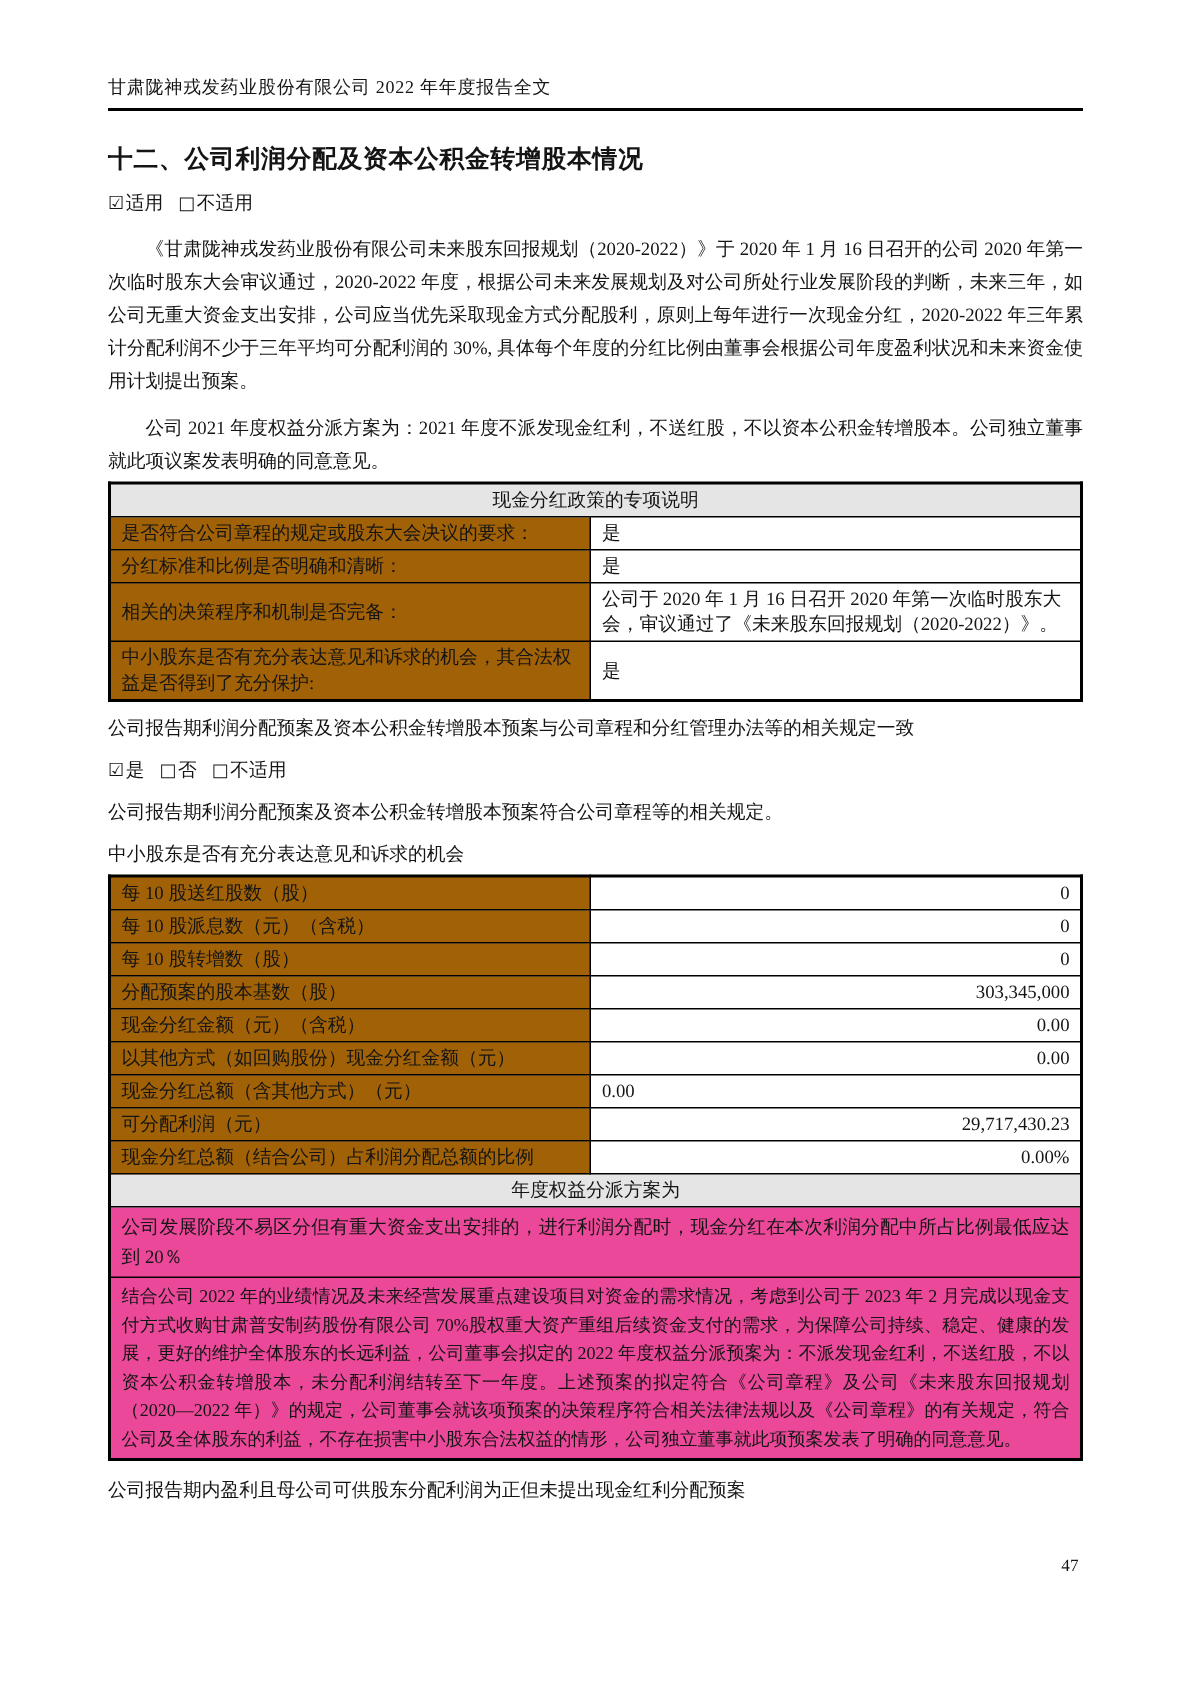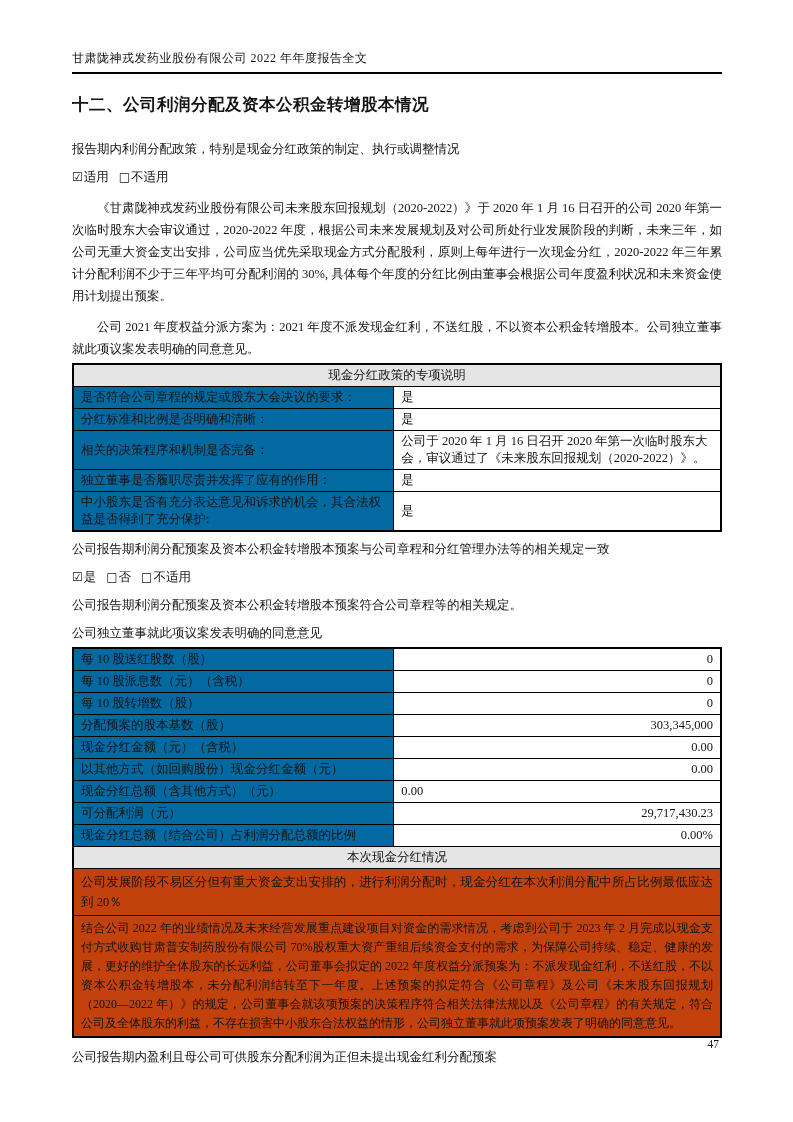--- a/index.html
+++ b/index.html
@@ -18,21 +18,21 @@
     font-size: 12px;
     padding-bottom: 5px;
     border-bottom: 2px solid #000;
     letter-spacing: 0.5px;
   }
   .section-title {
     margin-top: 20px;
     font-size: 16.5px;
     font-weight: bold;
     line-height: 24px;
-    font-family: Liberation Mono, monospace;
+    font-family: Liberation Serif, serif;
     letter-spacing: 0.5px;
   }
   .body-line {
     font-size: 12.5px;
     line-height: 22px;
   }
   .mt22 { margin-top: 20px; }
   .mt8  { margin-top: 6px; }
   .mt10 { margin-top: 9px; }
   .para {
@@ -56,41 +56,41 @@
   }
   td {
     border: 1px solid #000;
     font-size: 12.5px;
     line-height: 17px;
     padding: 2px 7px;
     vertical-align: middle;
   }
   .col-label { width: 49.5%; }
   td.label-cell {
-    background: #0369a1;
+    background: #a16207;
     text-align: left;
   }
   td.value-cell {
     background: #ffffff;
     text-align: left;
   }
   td.caption-cell {
     background: #e5e5e5;
     text-align: center;
   }
   td.num-cell {
     background: #ffffff;
     text-align: right;
   }
   td.num-cell-left {
     background: #ffffff;
     text-align: left;
   }
   td.note-cell {
-    background: #c2410c;
+    background: #ec4899;
     text-align: justify;
     line-height: 20px;
     padding: 3px 7px;
     font-family: Liberation Serif, serif;
   }
   #detail-note-cell { line-height: 19px; font-size: 12px; }
   .closing-line {
     margin-top: 8px;
     font-size: 12.5px;
     line-height: 22px;
@@ -104,21 +104,20 @@
 </style>
 </head>
 <body>
 
 <div class="content">
 
   <div class="doc-header">甘肃陇神戎发药业股份有限公司 2022 年年度报告全文</div>
 
   <div class="section-title">十二、公司利润分配及资本公积金转增股本情况</div>
 
-  <div class="body-line mt22">报告期内利润分配政策，特别是现金分红政策的制定、执行或调整情况</div>
 
   <div class="checkline mt8">
     <span class="cb"><span class="cb-symbol">☑</span><span>适用</span></span><span class="cb"><span class="cb-symbol">□</span><span>不适用</span></span>
   </div>
 
   <div class="para mt10">《甘肃陇神戎发药业股份有限公司未来股东回报规划（2020-2022）》于 2020 年 1 月 16 日召开的公司 2020 年第一次临时股东大会审议通过，2020-2022 年度，根据公司未来发展规划及对公司所处行业发展阶段的判断，未来三年，如公司无重大资金支出安排，公司应当优先采取现金方式分配股利，原则上每年进行一次现金分红，2020-2022 年三年累计分配利润不少于三年平均可分配利润的 30%, 具体每个年度的分红比例由董事会根据公司年度盈利状况和未来资金使用计划提出预案。</div>
 
   <div class="para mt10">公司 2021 年度权益分派方案为：2021 年度不派发现金红利，不送红股，不以资本公积金转增股本。公司独立董事就此项议案发表明确的同意意见。</div>
 
   <table>
@@ -136,39 +135,35 @@
     </tr>
     <tr>
       <td class="label-cell">分红标准和比例是否明确和清晰：</td>
       <td class="value-cell">是</td>
     </tr>
     <tr>
       <td class="label-cell">相关的决策程序和机制是否完备：</td>
       <td class="value-cell">公司于 2020 年 1 月 16 日召开 2020 年第一次临时股东大会，审议通过了《未来股东回报规划（2020-2022）》。</td>
     </tr>
     <tr>
-      <td class="label-cell">独立董事是否履职尽责并发挥了应有的作用：</td>
-      <td class="value-cell">是</td>
-    </tr>
-    <tr>
       <td class="label-cell">中小股东是否有充分表达意见和诉求的机会，其合法权益是否得到了充分保护:</td>
       <td class="value-cell">是</td>
     </tr>
   </tbody>
     </table>
 
   <div class="body-line mt8">公司报告期利润分配预案及资本公积金转增股本预案与公司章程和分红管理办法等的相关规定一致</div>
 
   <div class="checkline mt8">
     <span class="cb"><span class="cb-symbol">☑</span><span>是</span></span><span class="cb"><span class="cb-symbol">□</span><span>否</span></span><span class="cb"><span class="cb-symbol">□</span><span>不适用</span></span>
   </div>
 
   <div class="body-line mt8">公司报告期利润分配预案及资本公积金转增股本预案符合公司章程等的相关规定。</div>
 
-  <div class="body-line mt8">公司独立董事就此项议案发表明确的同意意见</div>
+  <div class="body-line mt8">中小股东是否有充分表达意见和诉求的机会</div>
 
   <table>
     <colgroup>
         <col class="col-label">
         <col>
       </colgroup>
     <tbody>
         <tr>
       <td class="label-cell">每 10 股送红股数（股）</td>
       <td class="num-cell">0</td>
@@ -199,21 +194,21 @@
     </tr>
     <tr>
       <td class="label-cell">可分配利润（元）</td>
       <td class="num-cell">29,717,430.23</td>
     </tr>
     <tr>
       <td class="label-cell">现金分红总额（结合公司）占利润分配总额的比例</td>
       <td class="num-cell">0.00%</td>
     </tr>
     <tr>
-      <td colspan="2" class="caption-cell">本次现金分红情况</td>
+      <td colspan="2" class="caption-cell">年度权益分派方案为</td>
     </tr>
     <tr>
       <td colspan="2" class="note-cell">公司发展阶段不易区分但有重大资金支出安排的，进行利润分配时，现金分红在本次利润分配中所占比例最低应达到 20％</td>
     </tr>
     <tr>
       <td colspan="2" class="note-cell" id="detail-note-cell">结合公司 2022 年的业绩情况及未来经营发展重点建设项目对资金的需求情况，考虑到公司于 2023 年 2 月完成以现金支付方式收购甘肃普安制药股份有限公司 70%股权重大资产重组后续资金支付的需求，为保障公司持续、稳定、健康的发展，更好的维护全体股东的长远利益，公司董事会拟定的 2022 年度权益分派预案为：不派发现金红利，不送红股，不以资本公积金转增股本，未分配利润结转至下一年度。上述预案的拟定符合《公司章程》及公司《未来股东回报规划（2020—2022 年）》的规定，公司董事会就该项预案的决策程序符合相关法律法规以及《公司章程》的有关规定，符合公司及全体股东的利益，不存在损害中小股东合法权益的情形，公司独立董事就此项预案发表了明确的同意意见。</td>
     </tr>
   </tbody>
     </table>
 

